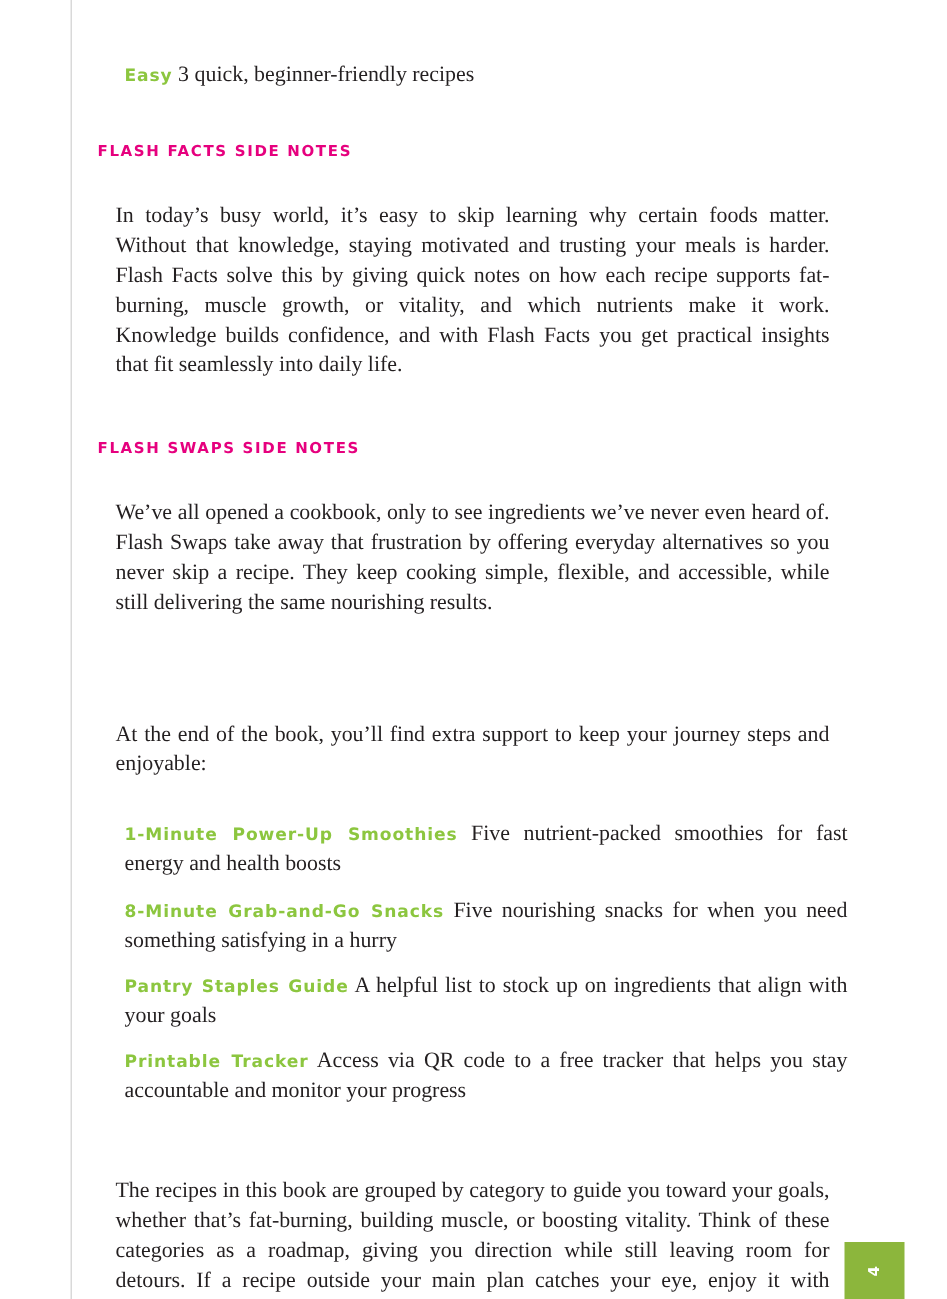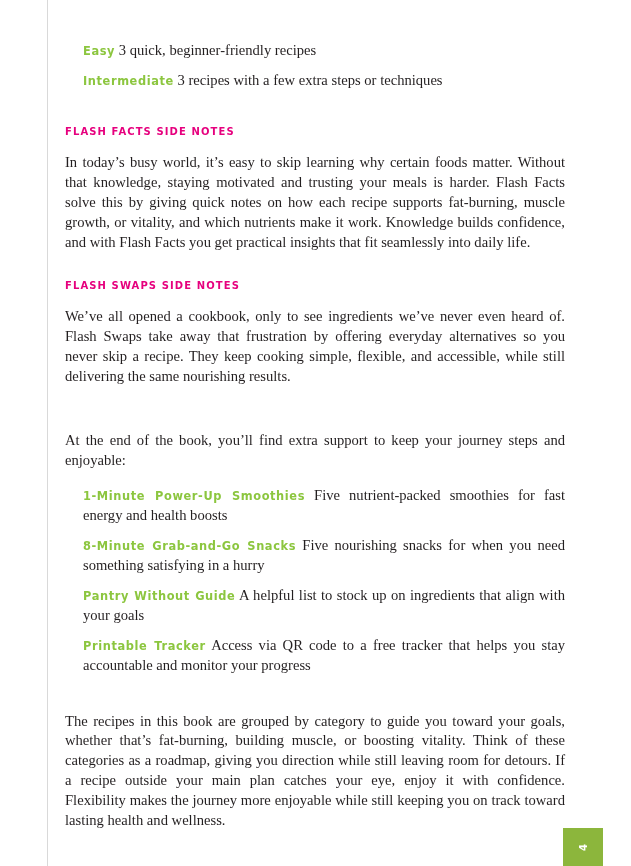--- a/index.html
+++ b/index.html
@@ -66,21 +66,21 @@
     font-size: 10px;
     letter-spacing: 1.1px;
     color: #e6007e;
     margin: 0;
     text-transform: uppercase;
   }
   p.body {
     font-size: 14.6px;
     line-height: 1.36;
     text-align: justify;
-    margin: 0;
+    margin: 12px;
     color: #231f20;
     hyphens: auto;
   }
   .sp-28 { height: 28px; }
   .sp-16 { height: 16px; }
   .sp-14 { height: 14px; }
   .sp-36 { height: 36px; }
   .first-block {
     padding-top: 40px;
   }
@@ -118,21 +118,20 @@
 
 <div class="page">
 
   <div class="left-rule"></div>
 
   <div class="content">
 
     <div class="first-block">
       <div class="lead-list">
         <p class="lead-item"><span class="tag">Easy</span> <span>3 quick, beginner-friendly recipes</span></p>
-        <p class="lead-item"><span class="tag">Intermediate</span> <span>3 recipes with a few extra steps or techniques</span></p>
       </div>
     </div>
 
     <div class="sp-36"></div>
 
     <h2 class="section">FLASH FACTS SIDE NOTES</h2>
     <div class="sp-16"></div>
     <p class="body">In today’s busy world, it’s easy to skip learning why certain foods matter. Without that knowledge, staying motivated and trusting your meals is harder. Flash Facts solve this by giving quick notes on how each recipe supports fat-burning, muscle growth, or vitality, and which nutrients make it work. Knowledge builds confidence, and with Flash Facts you get practical insights that fit seamlessly into daily life.</p>
 
     <div class="sp-28"></div>
@@ -144,21 +143,21 @@
     <div class="sp-28"></div>
 
     <div class="sp-16"></div>
     <p class="body">At the end of the book, you’ll find extra support to keep your journey steps and enjoyable:</p>
 
     <div class="sp-14"></div>
 
     <div class="lead-list">
       <p class="lead-item"><span class="tag">1-Minute Power-Up Smoothies</span> <span>Five nutrient-packed smoothies for fast energy and health boosts</span></p>
       <p class="lead-item"><span class="tag">8-Minute Grab-and-Go Snacks</span> <span>Five nourishing snacks for when you need something satisfying in a hurry</span></p>
-      <p class="lead-item"><span class="tag">Pantry Without Guide</span> <span>A helpful list to stock up on ingredients that align with your goals</span></p>
+      <p class="lead-item"><span class="tag">Pantry Staples Guide</span> <span>A helpful list to stock up on ingredients that align with your goals</span></p>
       <p class="lead-item"><span class="tag">Printable Tracker</span> <span>Access via QR code to a free tracker that helps you stay accountable and monitor your progress</span></p>
     </div>
 
     <div class="sp-36"></div>
 
     <p class="body">The recipes in this book are grouped by category to guide you toward your goals, whether that’s fat-burning, building muscle, or boosting vitality. Think of these categories as a roadmap, giving you direction while still leaving room for detours. If a recipe outside your main plan catches your eye, enjoy it with confidence. Flexibility makes the journey more enjoyable while still keeping you on track toward lasting health and wellness.</p>
 
   </div>
 
   <div class="folio-inner-line"></div>

